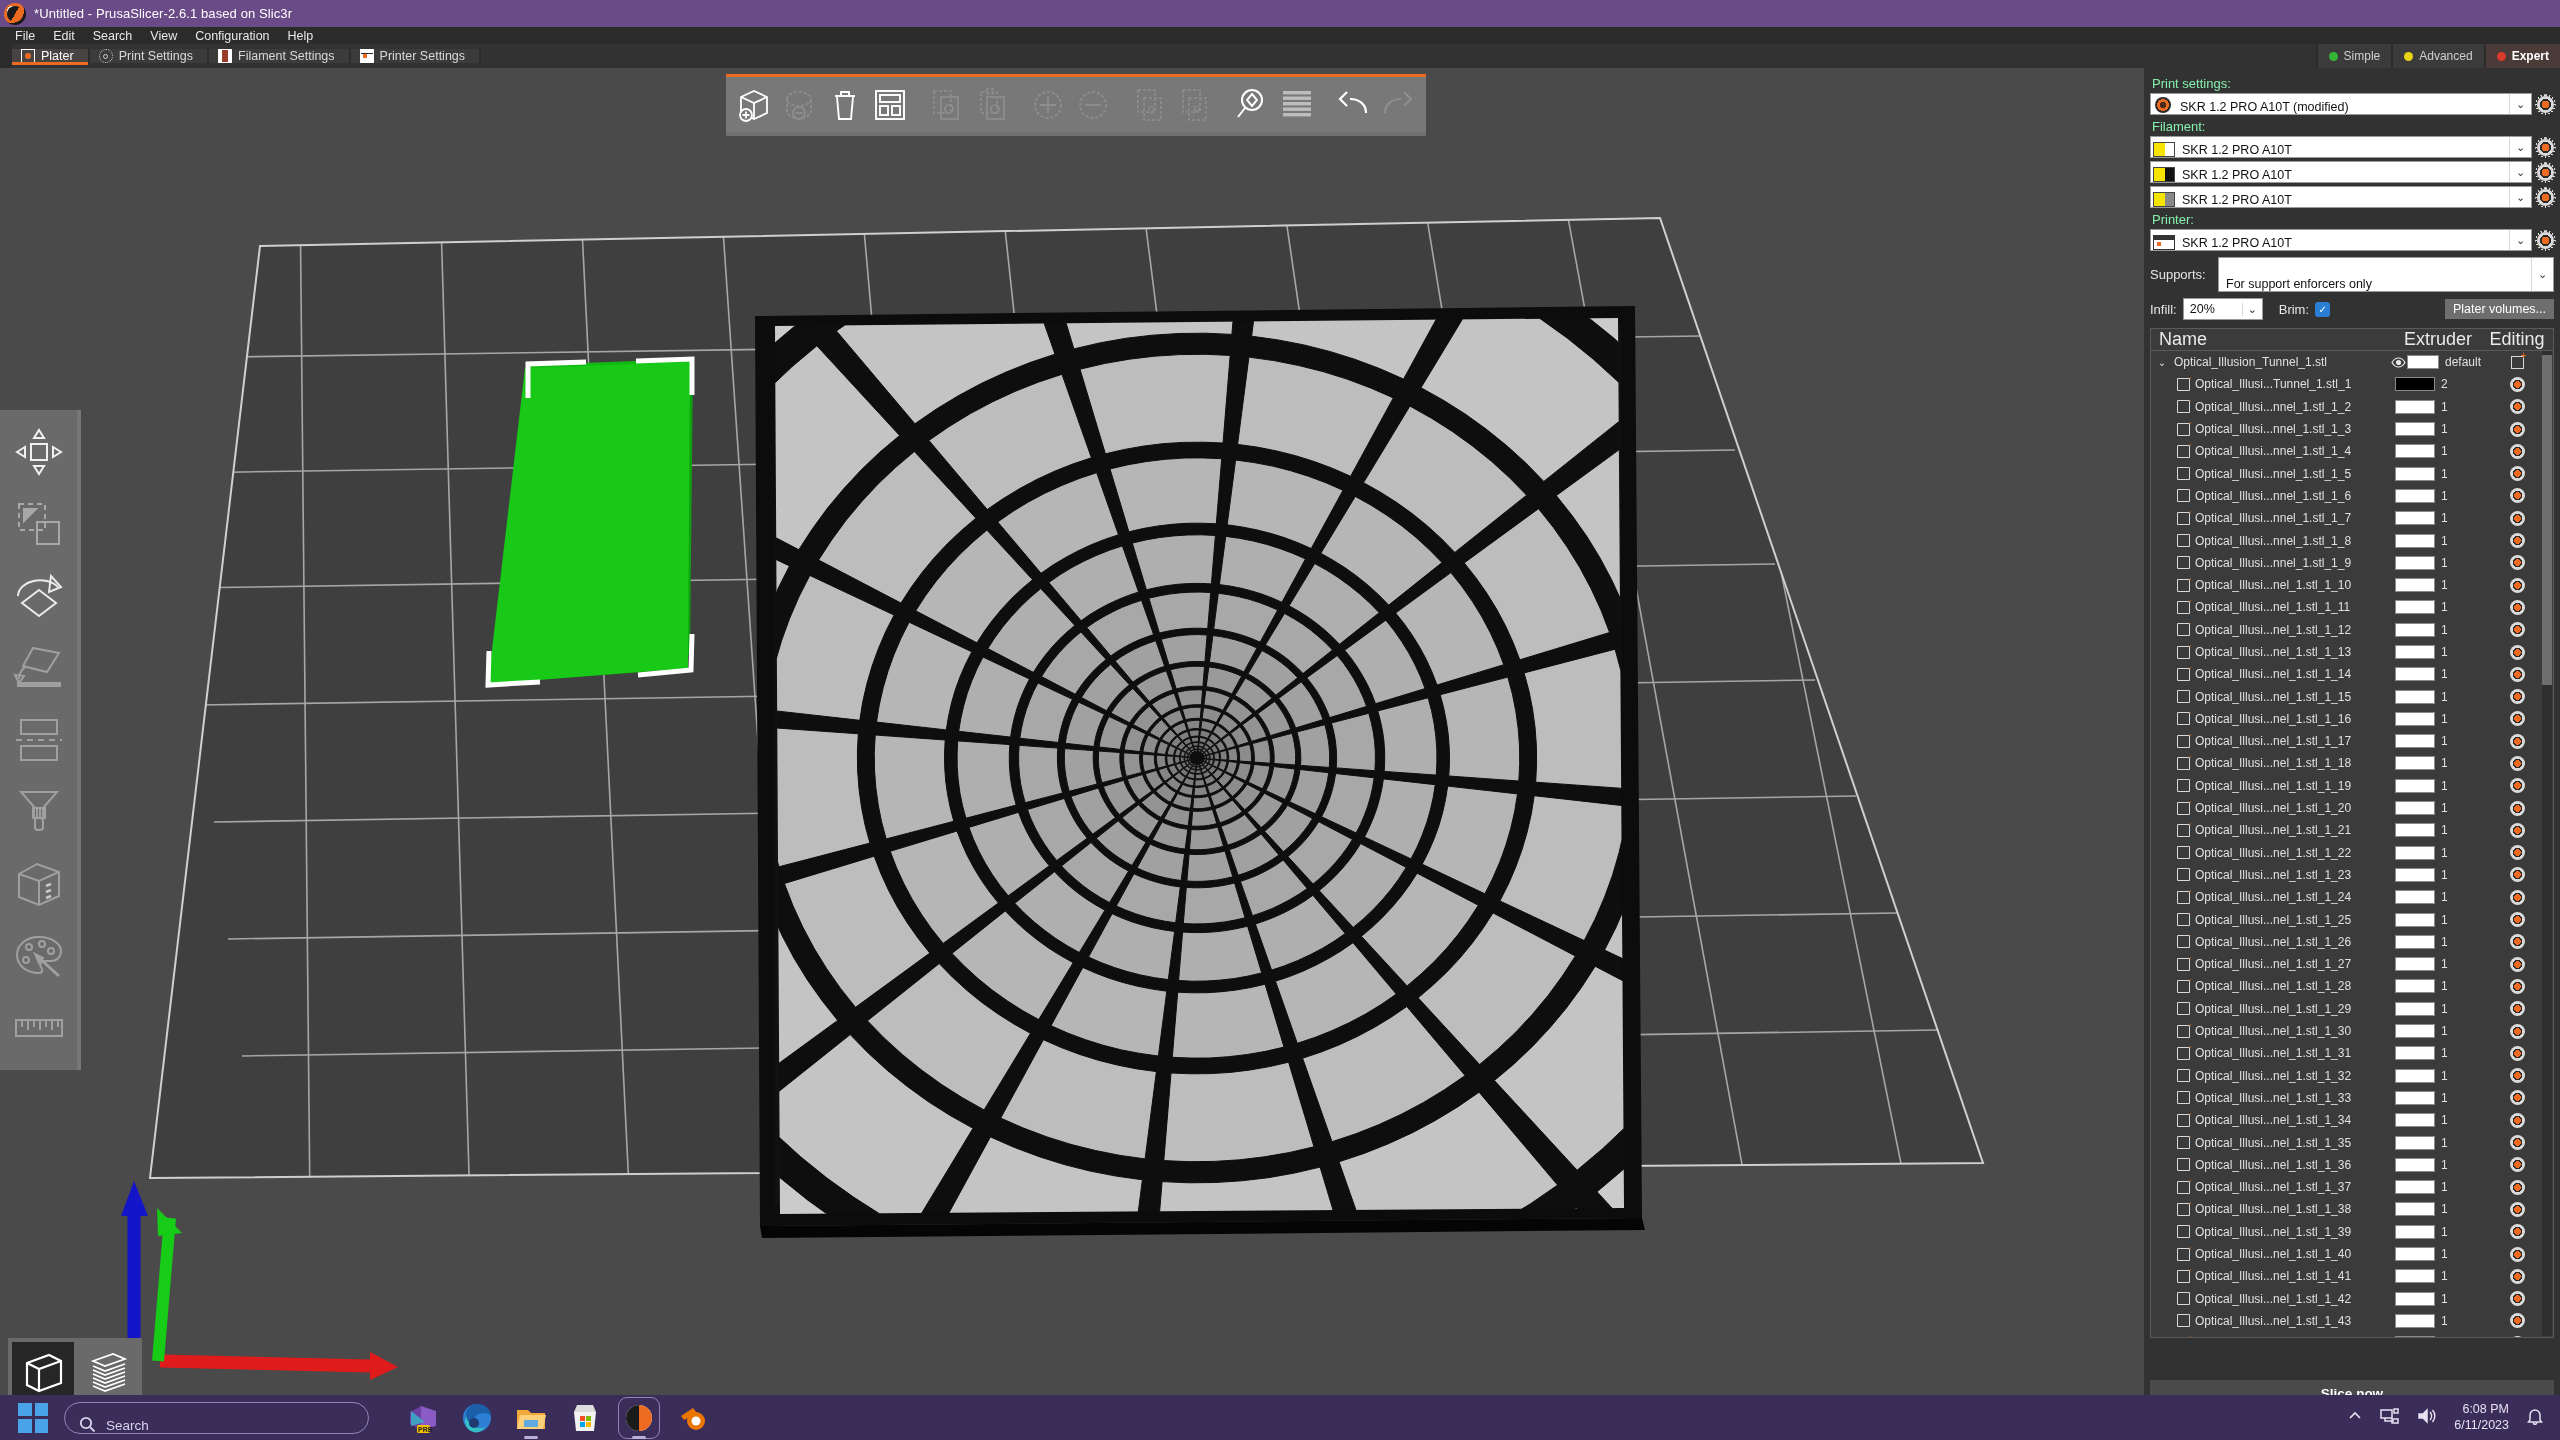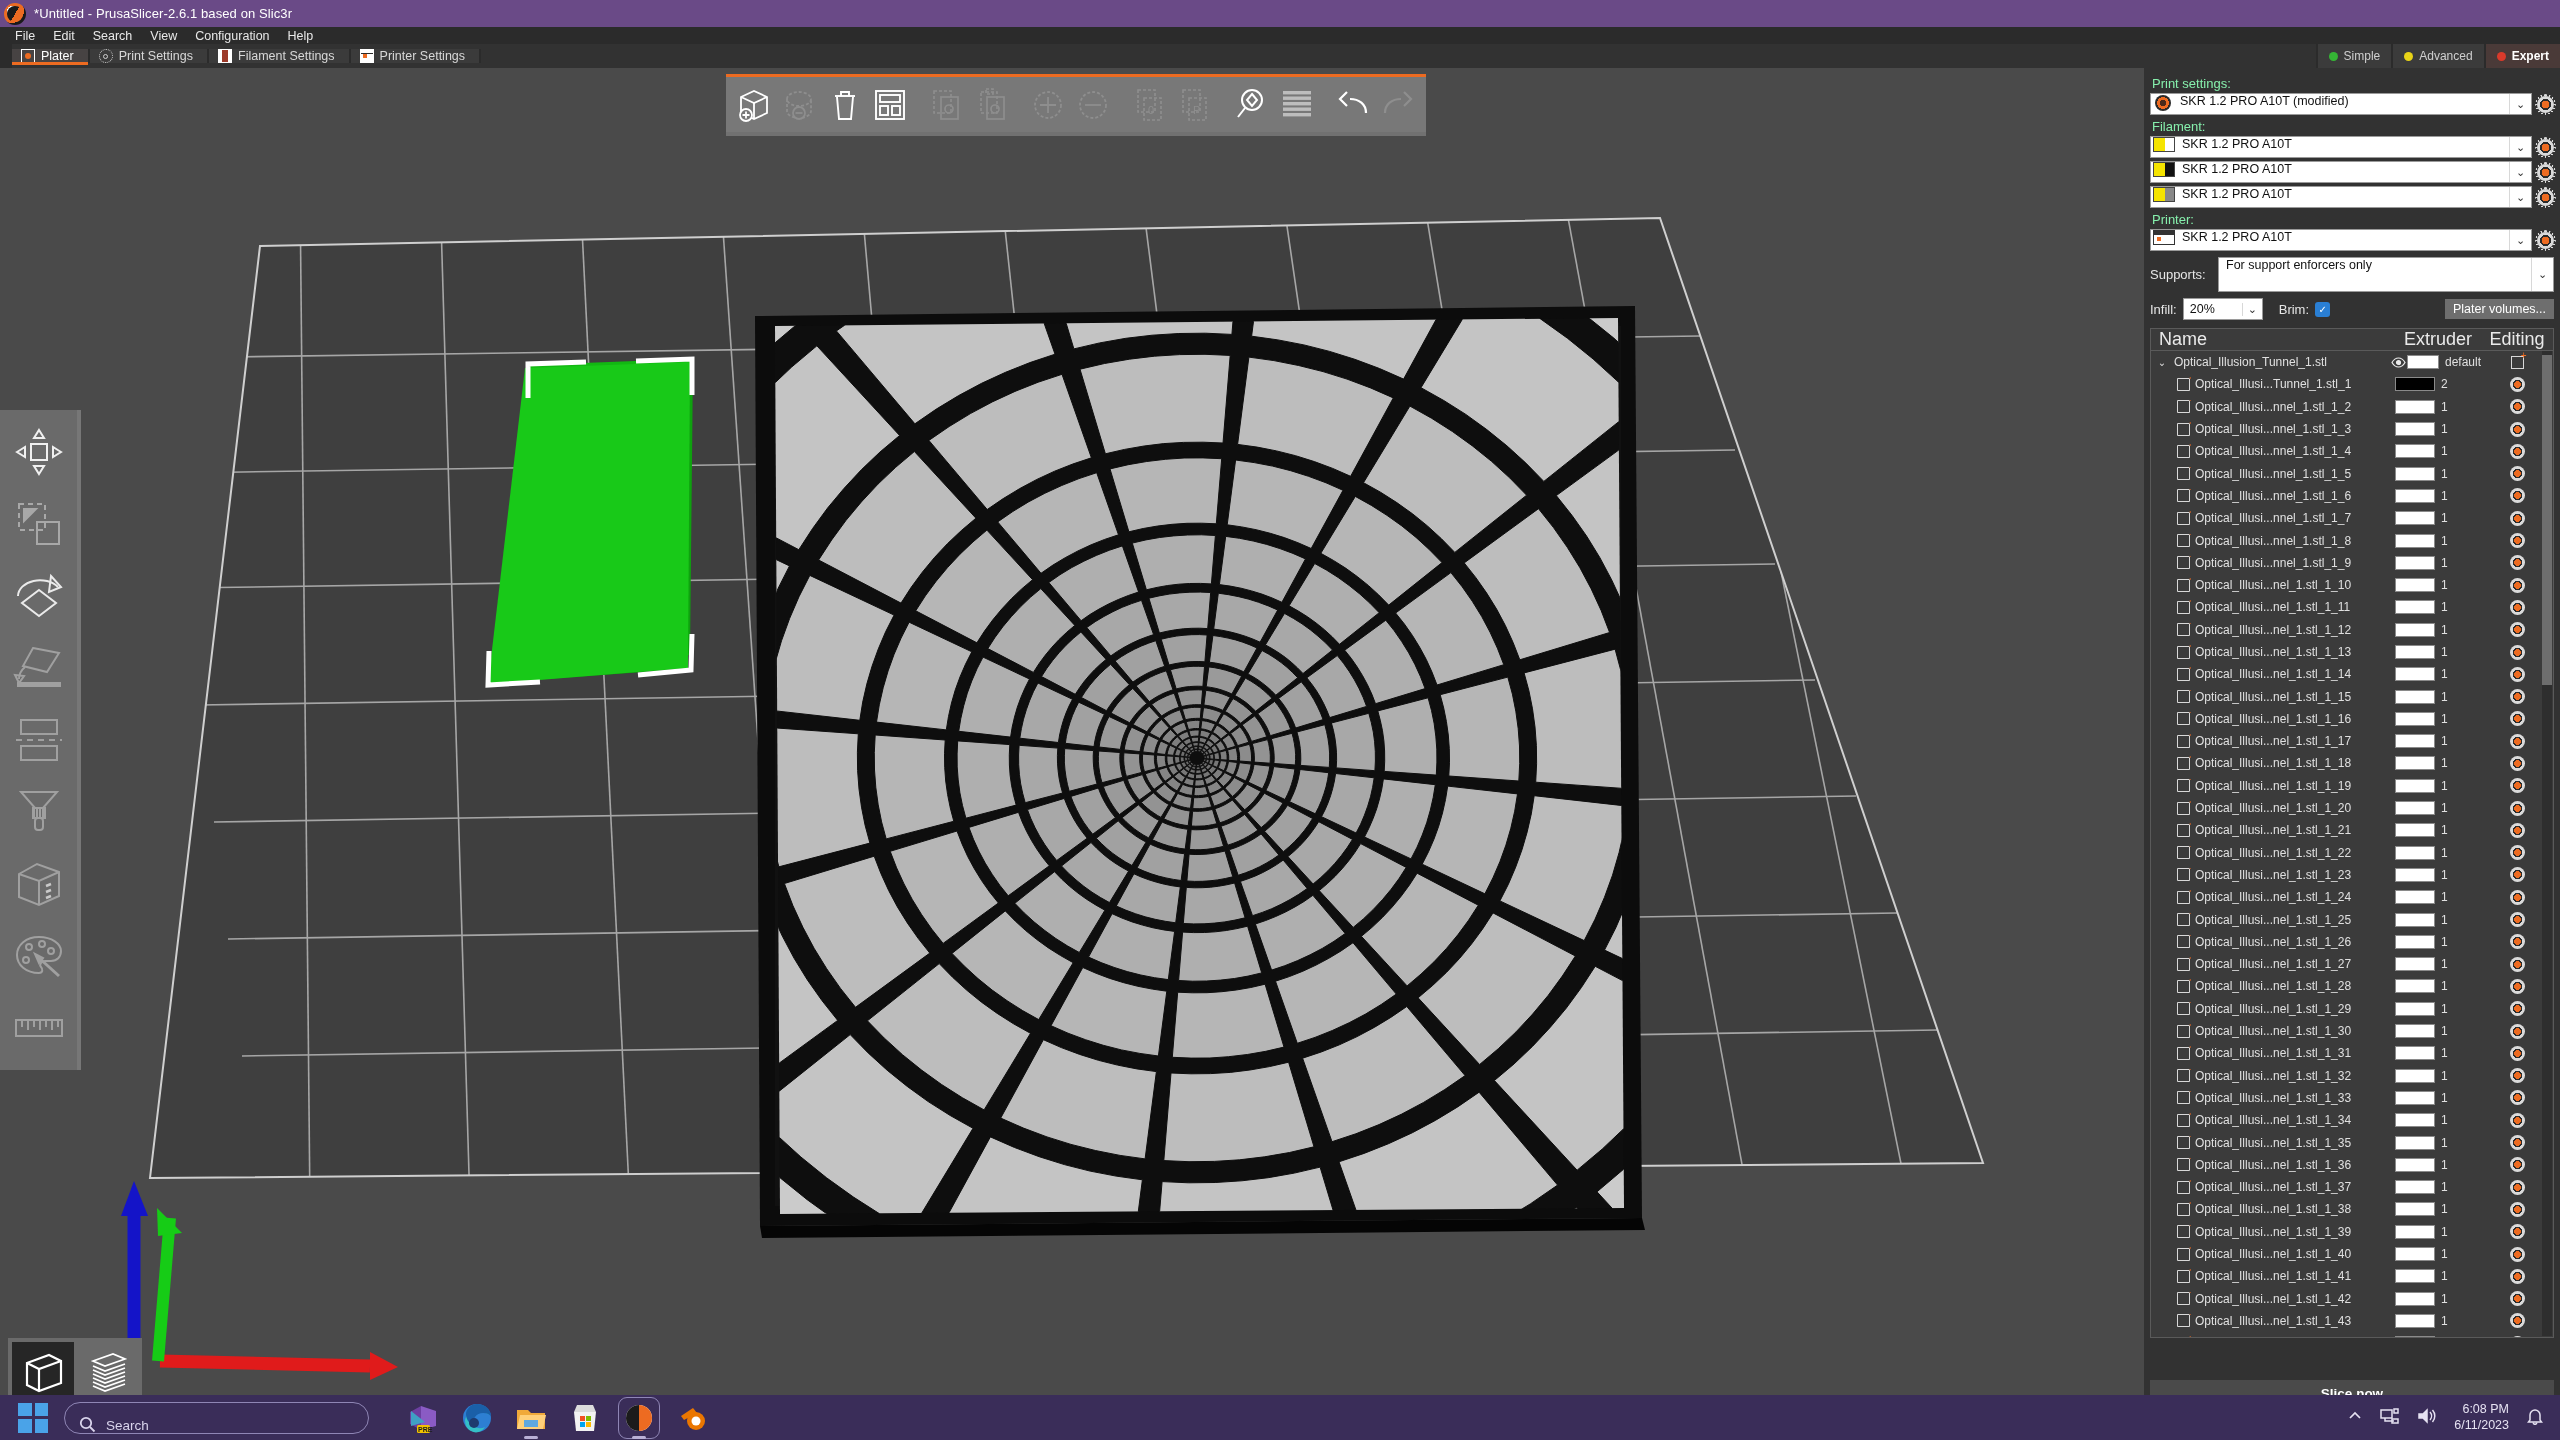--- a/index.html
+++ b/index.html
@@ -106,21 +106,21 @@
 
   
   #sidebar {
     position:absolute; right:0; top:68px; width:416px; height:1350px;
     background:#323232; color:#e6e6e6; padding: 4px 6px 0 6px;
   }
   .lbl { font-size: 13px; color:#86efac; margin: 4px 0 2px 2px; }
   .selrow { display:flex; align-items:center; gap:5px; margin-bottom:3px; }
   .combo {
     flex: 1 1 auto; height: 22px; background:#fff; border:1px solid #9a9a9a;
-    display:flex; align-items:flex-start; position:relative; min-width:0;
+    display:flex; align-items:flex-end; position:relative; min-width:0;
   }
   .combo .cicon { width:20px; height:18px; margin-left:2px; flex:0 0 20px; position:relative; }
   .combo .ctext { flex:1 1 auto; color:#111; font-size:12.5px; padding-left:7px; white-space:nowrap; overflow:hidden; }
   .combo .carrow {
     flex:0 0 22px; height:100%; display:flex; align-items:center; justify-content:center;
     color:#333; font-size:11px; border-left:1px solid #d8d8d8;
   }
 
   .ficon { display:flex; width:22px; height:15px; border:1px solid #444; margin-left:2px; }
   .ficon i { display:block; height:100%; }

